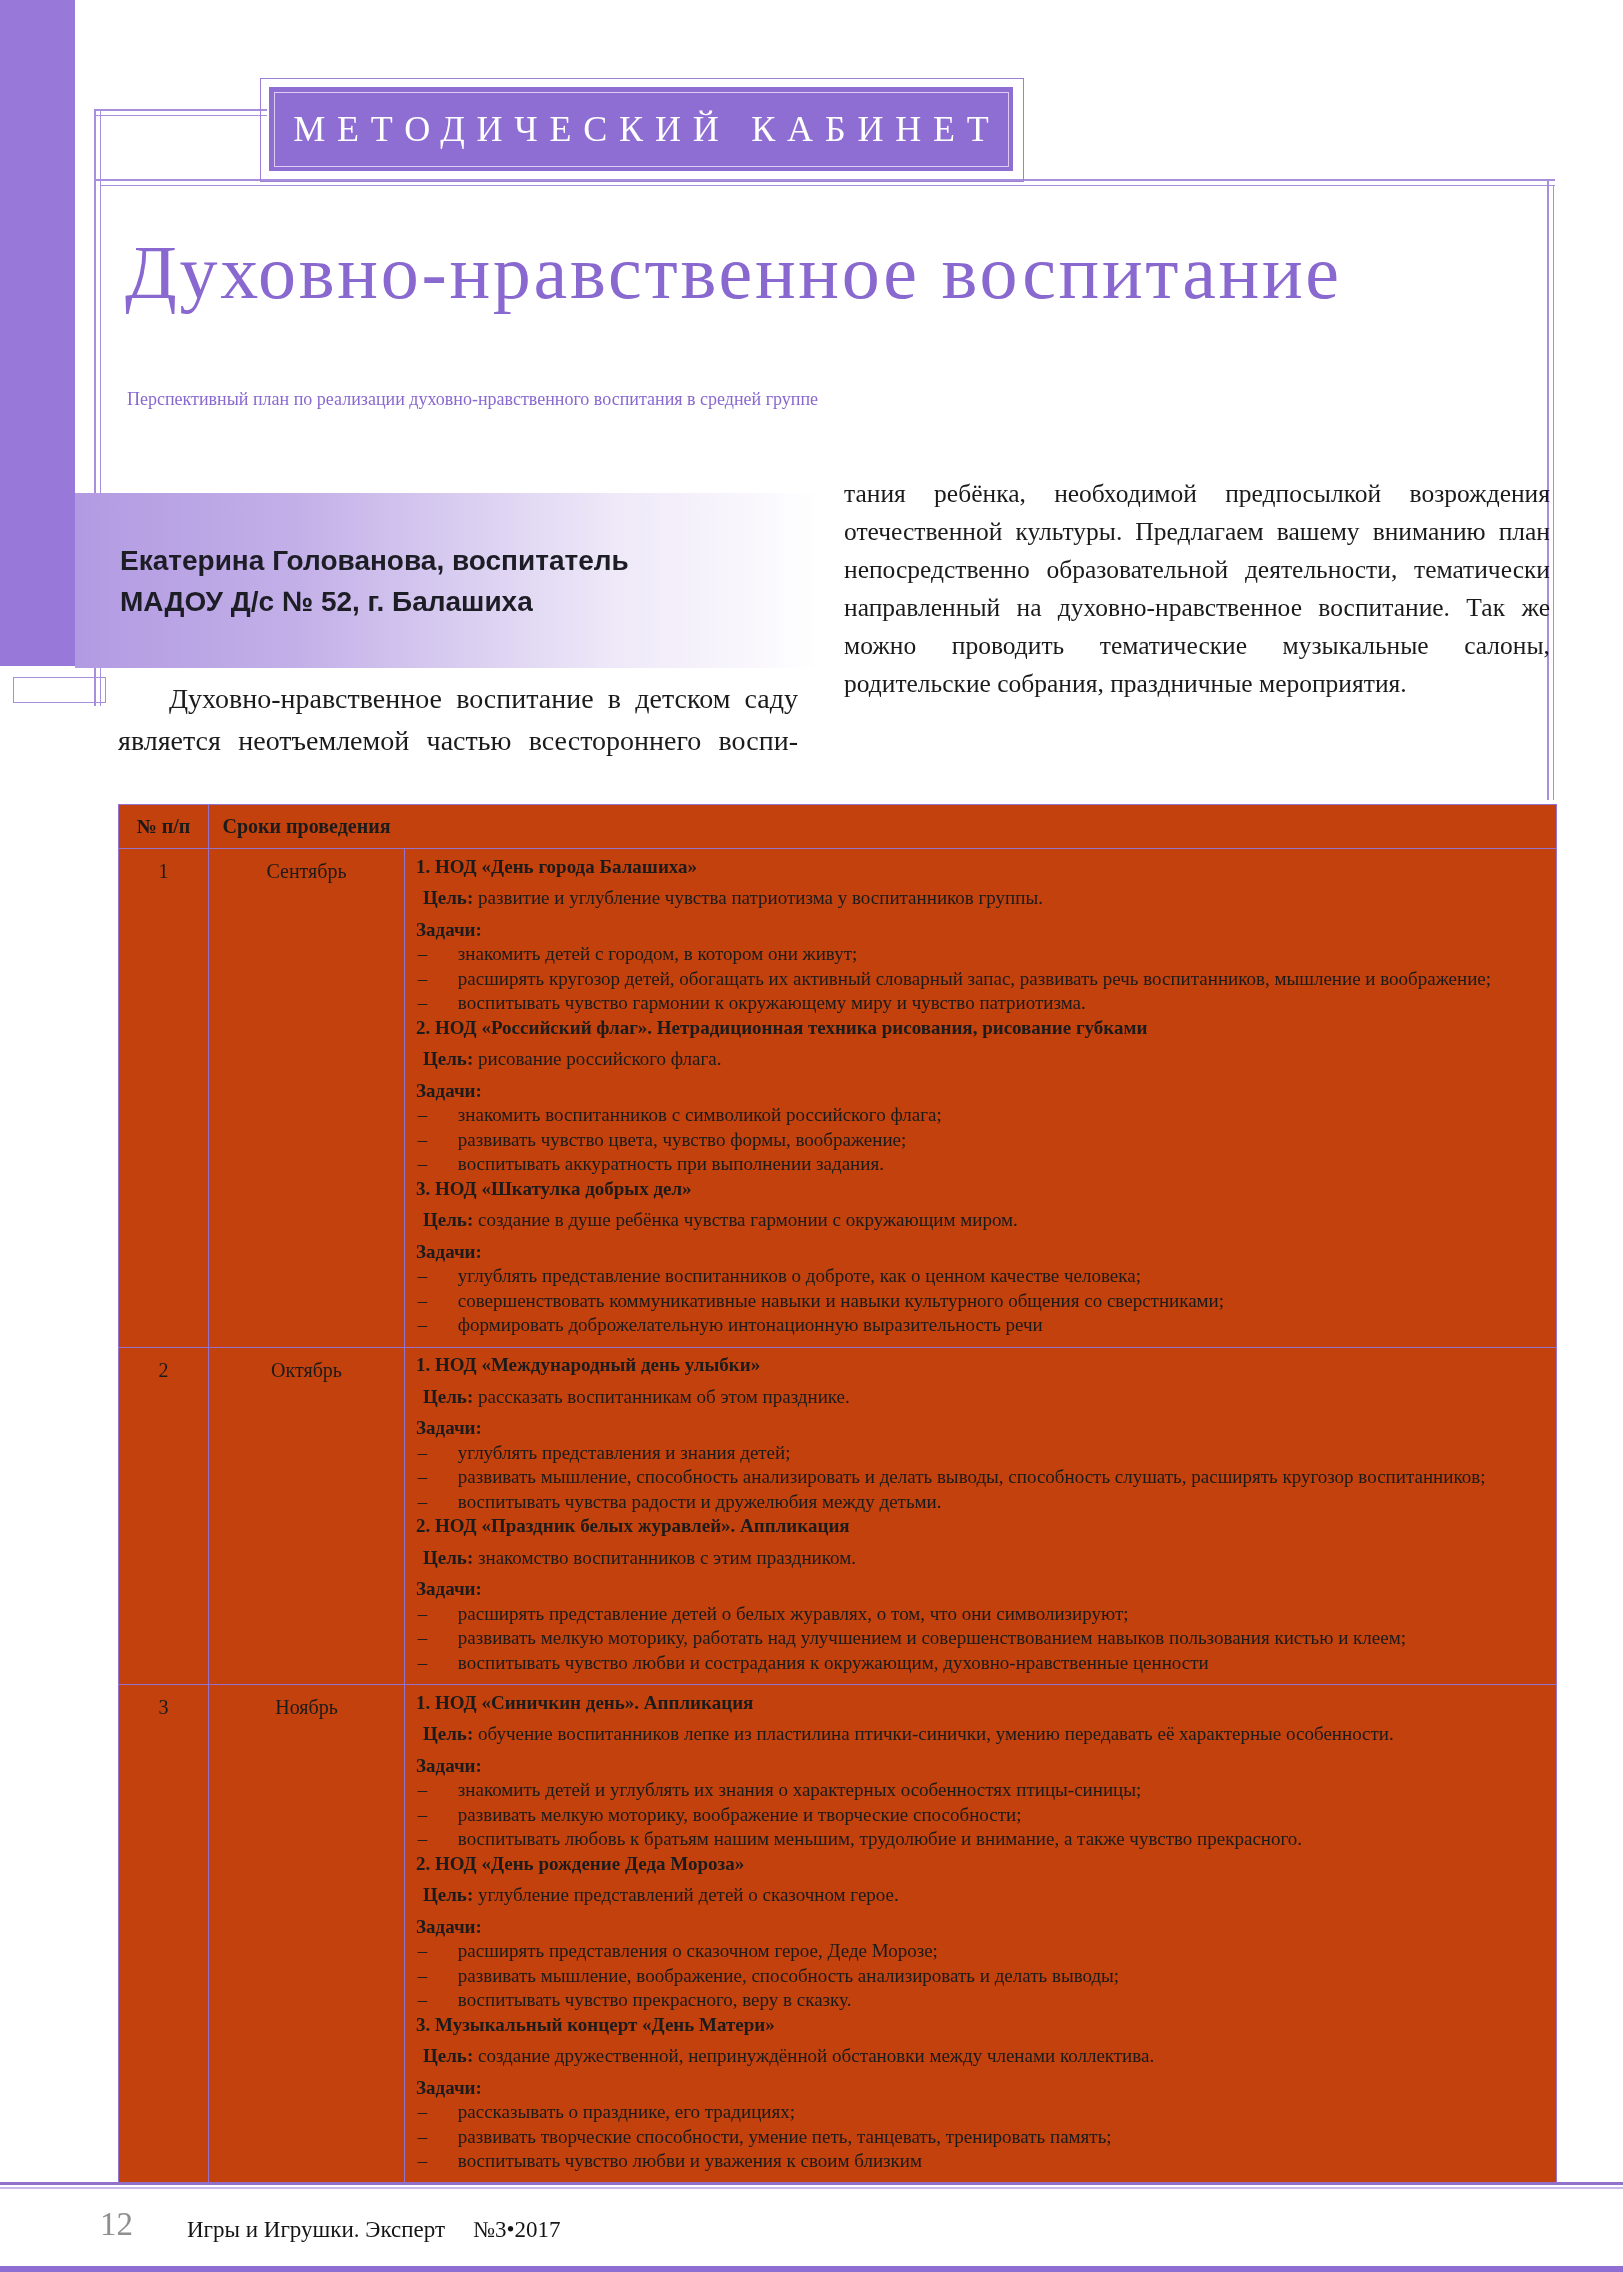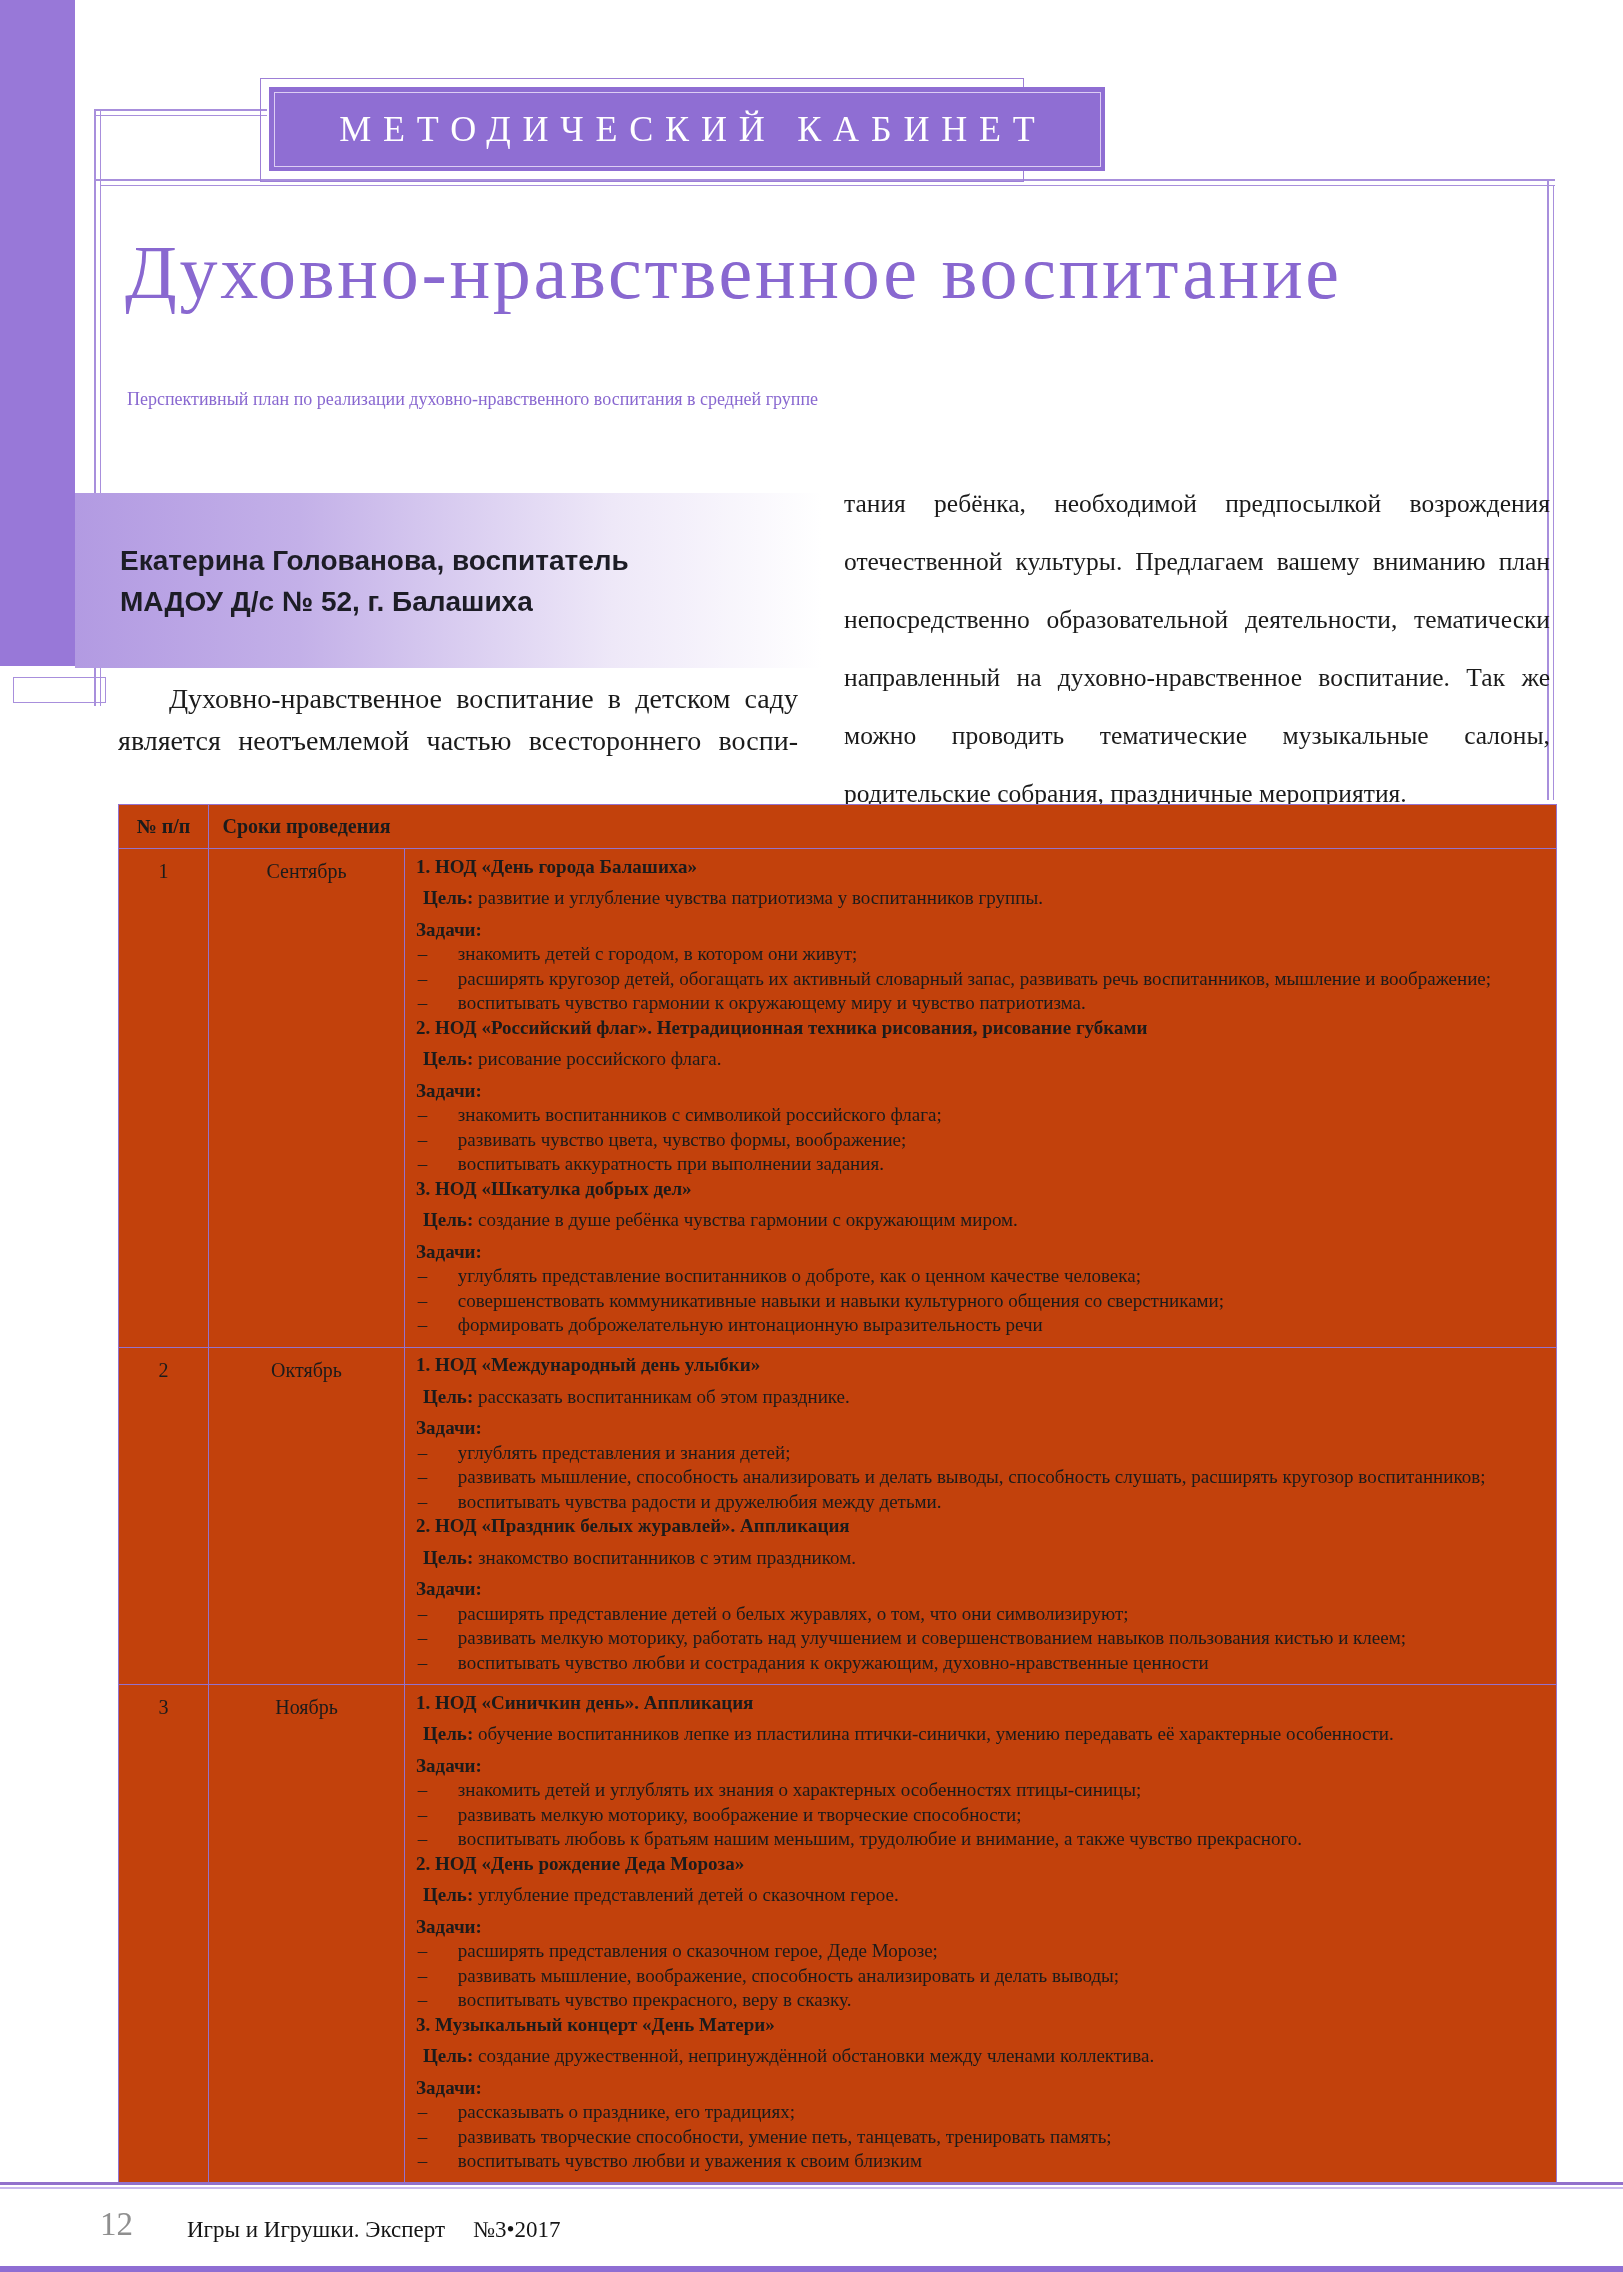--- a/index.html
+++ b/index.html
@@ -14,37 +14,37 @@
   .vline1b { left:100px; top:109px; width:0.9px; height:597px; }
   .hline-top-a { left:94px; top:109px; width:173px; height:1.8px; }
   .hline-top-b { left:94px; top:115px; width:173px; height:0.9px; }
   .hline-mid-a { left:94px; top:179px; width:1461px; height:1.8px; }
   .hline-mid-b { left:100px; top:185px; width:1455px; height:0.9px; }
   .vline-right-a { left:1547px; top:179px; width:1.8px; height:621px; }
   .vline-right-b { left:1553px; top:185px; width:0.9px; height:615px; }
   .corner-rect { position:absolute; left:12.7px; top:677px; width:91px; height:23.6px; border:1.8px solid #a88fdc; }
   
   .kab-frame { position:absolute; left:260px; top:78px; width:762px; height:102px; border:1.8px solid #9d7fd6; }
-  .kab-box { position:absolute; left:269px; top:87px; width:836px; height:84px; background:#8f6ed3;
+  .kab-box { position:absolute; left:269px; top:87px; width:744px; height:84px; background:#8f6ed3;
              display:flex; align-items:center; justify-content:center; }
   .kab-inner { position:absolute; left:4.5px; top:4.5px; right:4.5px; bottom:4.5px; border:0.9px solid #ddcdf4; }
   .kab-text { font-size:36px; letter-spacing:11.8px; color:#ffffff; white-space:nowrap; padding-left:11.8px; }
   
   .title { position:absolute; left:125px; top:222px; width:1418px; margin:0; font-weight:normal;
            font-size:76px; letter-spacing:2.7px; color:#8968d0; line-height:100px; }
   .subtitle { position:absolute; left:127px; top:389px; width:1364px; font-size:18px; color:#8968d0; }
   
   .author-banner { position:absolute; left:75px; top:493px; width:747px; height:175px;
     background:linear-gradient(90deg,#b29ae2 0%,#c3b0e8 30%,#eee8f8 72%,#ffffff 100%); }
   .author-text { position:absolute; left:45px; top:47px; font-family:"Liberation Sans", sans-serif;
     font-weight:bold; font-size:28px; line-height:41px; color:#1d1d26; }
   
   .intro-left { position:absolute; left:118px; top:678px; width:680px; font-size:28px; line-height:42px;
     text-align:justify; text-align-last:justify; text-indent:51px; }
-  .intro-right { position:absolute; left:844px; top:475px; width:706px; font-size:25.5px; line-height:58px;
+  .intro-right { position:absolute; left:844px; top:475px; width:706px; font-size:25.5px; line-height:38px;
     text-align:justify; }
   
   .schedule-table { position:absolute; left:118px; top:804px; width:1437px; border:1.8px solid #9472ce; background:#c2410c; }
   .trow { display:grid; grid-template-columns:89px 196px 1fr; }
   .trow + .trow { border-top:1.8px solid #9472ce; }
   .td { border-left:1.8px solid #9472ce; min-width:0; }
   .td:first-child { border-left:none; }
   .th { font-weight:bold; font-size:20px; text-align:center; padding:10px 3.6px; }
   .td-num, .td-period { text-align:center; font-size:20px; padding-top:11px; }
   .td-content { padding:5.5px 14.5px 9px 11px; font-size:19px; line-height:24.5px; }

